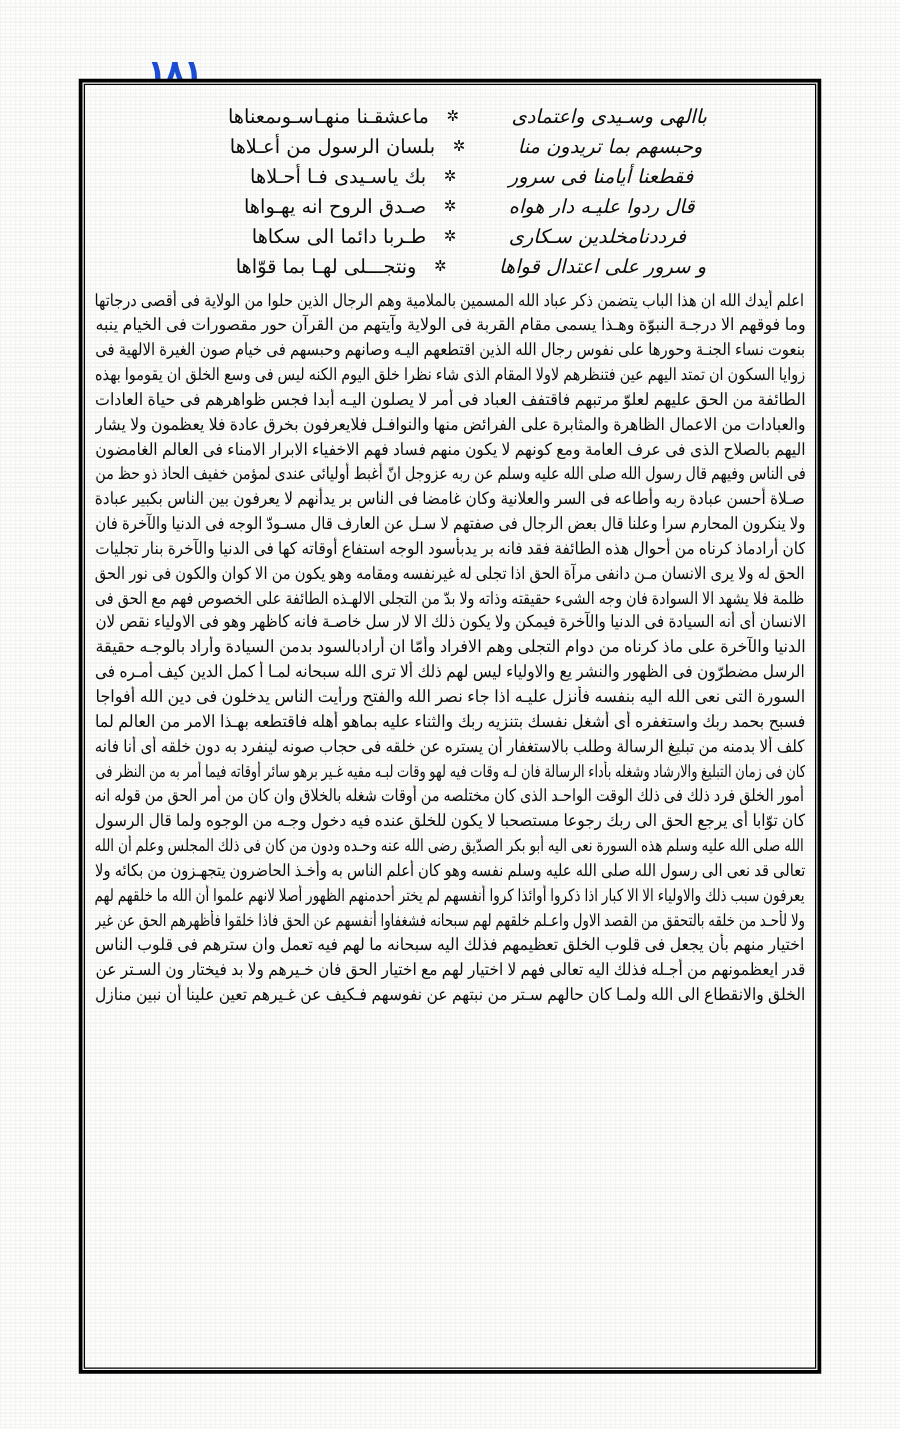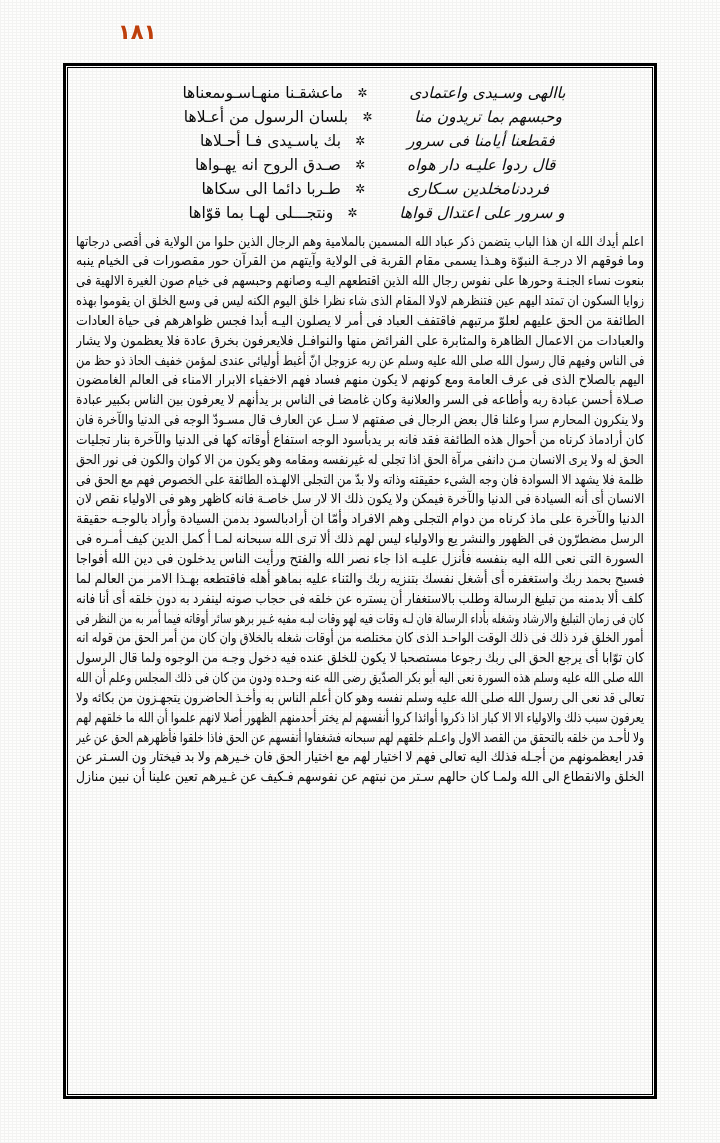--- a/index.html
+++ b/index.html
@@ -19,26 +19,26 @@
   .page {
     position: absolute;
     inset: 0;
     background: #fdfdfc;
   }
 
   
   .folio {
     position: absolute;
     left: 118px;
-    top: 20px;
-    font-size: 21px;
+    top: 43px;
+    font-size: 24px;
     font-weight: bold;
     letter-spacing: 0px;
     direction: rtl;
-    color: #c2410c;
+    color: #1d4ed8;
     font-family: "DejaVu Sans", sans-serif;
   }
 
   
   .frame-outer {
     position: absolute;
     left: 63px;
     top: 63px;
     width: 594px;
     height: 1036px;
@@ -180,40 +180,41 @@
       </div>
     </div>
 
     <div class="prose">
         <p><span style="transform: scaleX(0.8725);">اعلم أيدك الله ان هذا الباب يتضمن ذكر عباد الله المسمين بالملامية وهم الرجال الذين حلوا من الولاية فى أقصى درجاتها</span></p>
         <p><span style="transform: scaleX(0.9498);">وما فوقهم الا درجـة النبوّة وهـذا يسمى مقام القربة فى الولاية وآيتهم من القرآن حور مقصورات فى الخيام ينبه</span></p>
         <p><span style="transform: scaleX(0.8847);">بنعوت نساء الجنـة وحورها على نفوس رجال الله الذين اقتطعهم اليـه وصانهم وحبسهم فى خيام صون الغيرة الالهية فى</span></p>
         <p><span style="transform: scaleX(0.8606);">زوايا السكون ان تمتد اليهم عين فتنظرهم لاولا المقام الذى شاء نظرا خلق اليوم الكنه ليس فى وسع الخلق ان يقوموا بهذه</span></p>
         <p><span style="transform: scaleX(0.9467);">الطائفة من الحق عليهم لعلوّ مرتبهم فاقتفف العباد فى أمر لا يصلون اليـه أبدا فجس ظواهرهم فى حياة العادات</span></p>
         <p><span style="transform: scaleX(0.9327);">والعبادات من الاعمال الظاهرة والمثابرة على الفرائض منها والنوافـل فلايعرفون بخرق عادة فلا يعظمون ولا يشار</span></p>
+        <p><span style="transform: scaleX(0.9266);">اليهم بالصلاح الذى فى عرف العامة ومع كونهم لا يكون منهم فساد فهم الاخفياء الابرار الامناء فى العالم الغامضون</span></p>
         <p><span style="transform: scaleX(0.849);">فى الناس وفيهم قال رسول الله صلى الله عليه وسلم عن ربه عزوجل انّ أغبط أوليائى عندى لمؤمن خفيف الحاذ ذو حظ من</span></p>
-        <p><span style="transform: scaleX(0.9266);">اليهم بالصلاح الذى فى عرف العامة ومع كونهم لا يكون منهم فساد فهم الاخفياء الابرار الامناء فى العالم الغامضون</span></p>
         <p><span style="transform: scaleX(0.9161);">صـلاة أحسن عبادة ربه وأطاعه فى السر والعلانية وكان غامضا فى الناس بر يدأنهم لا يعرفون بين الناس بكبير عبادة</span></p>
         <p><span style="transform: scaleX(0.8861);">ولا ينكرون المحارم سرا وعلنا قال بعض الرجال فى صفتهم لا سـل عن العارف قال مسـودّ الوجه فى الدنيا والآخرة فان</span></p>
         <p><span style="transform: scaleX(0.9147);">كان أرادماذ كرناه من أحوال هذه الطائفة فقد فانه بر يدبأسود الوجه استفاع أوقاته كها فى الدنيا والآخرة بنار تجليات</span></p>
         <p><span style="transform: scaleX(0.8765);">الحق له ولا يرى الانسان مـن دانفى مرآة الحق اذا تجلى له غيرنفسه ومقامه وهو يكون من الا كوان والكون فى نور الحق</span></p>
         <p><span style="transform: scaleX(0.8541);">ظلمة فلا يشهد الا السوادة فان وجه الشىء حقيقته وذاته ولا بدّ من التجلى الالهـذه الطائفة على الخصوص فهم مع الحق فى</span></p>
         <p><span style="transform: scaleX(0.9016);">الانسان أى أنه السيادة فى الدنيا والآخرة فيمكن ولا يكون ذلك الا لار سل خاصـة فانه كاظهر وهو فى الاولياء نقص لان</span></p>
         <p><span style="transform: scaleX(0.9562);">الدنيا والآخرة على ماذ كرناه من دوام التجلى وهم الافراد وأمّا ان أرادبالسود بدمن السيادة وأراد بالوجـه حقيقة</span></p>
         <p><span style="transform: scaleX(0.9206);">الرسل مضطرّون فى الظهور والنشر يع والاولياء ليس لهم ذلك ألا ترى الله سبحانه لمـا أ كمل الدين كيف أمـره فى</span></p>
         <p><span style="transform: scaleX(0.9611);">السورة التى نعى الله اليه بنفسه فأنزل عليـه اذا جاء نصر الله والفتح ورأيت الناس يدخلون فى دين الله أفواجا</span></p>
         <p><span style="transform: scaleX(0.9467);">فسبح بحمد ربك واستغفره أى أشغل نفسك بتنزيه ربك والثناء عليه بماهو أهله فاقتطعه بهـذا الامر من العالم لما</span></p>
         <p><span style="transform: scaleX(0.9045);">كلف ألا بدمنه من تبليغ الرسالة وطلب بالاستغفار أن يستره عن خلقه فى حجاب صونه لينفرد به دون خلقه أى أنا فانه</span></p>
         <p><span style="transform: scaleX(0.7749);">كان فى زمان التبليغ والارشاد وشغله بأداء الرسالة فان لـه وقات فيه لهو وقات لبـه مفيه غـير برهو سائر أوقاته فيما أمر به من النظر فى</span></p>
         <p><span style="transform: scaleX(0.8619);">أمور الخلق فرد ذلك فى ذلك الوقت الواحـد الذى كان مختلصه من أوقات شغله بالخلاق وان كان من أمر الحق من قوله انه</span></p>
         <p><span style="transform: scaleX(0.9161);">كان توّابا أى يرجع الحق الى ربك رجوعا مستصحبا لا يكون للخلق عنده فيه دخول وجـه من الوجوه ولما قال الرسول</span></p>
         <p><span style="transform: scaleX(0.8126);">الله صلى الله عليه وسلم هذه السورة نعى اليه أبو بكر الصدّيق رضى الله عنه وحـده ودون من كان فى ذلك المجلس وعلم أن الله</span></p>
         <p><span style="transform: scaleX(0.8765);">تعالى قد نعى الى رسول الله صلى الله عليه وسلم نفسه وهو كان أعلم الناس به وأخـذ الحاضرون يتجهـزون من بكائه ولا</span></p>
         <p><span style="transform: scaleX(0.8126);">يعرفون سبب ذلك والاولياء الا الا كبار اذا ذكروا أوائذا كروا أنفسهم لم يختر أحدمنهم الظهور أصلا لانهم علموا أن الله ما خلقهم لهم</span></p>
         <p><span style="transform: scaleX(0.7989);">ولا لأحـد من خلقه بالتحقق من القصد الاول واعـلم خلقهم لهم سبحانه فشغفاوا أنفسهم عن الحق فاذا خلقوا فأظهرهم الحق عن غير</span></p>
+        <p><span style="transform: scaleX(0.9388);">اختيار منهم بأن يجعل فى قلوب الخلق تعظيمهم فذلك اليه سبحانه ما لهم فيه تعمل وان سترهم فى قلوب الناس</span></p>
         <p><span style="transform: scaleX(0.9176);">قدر ايعظمونهم من أجـله فذلك اليه تعالى فهم لا اختيار لهم مع اختيار الحق فان خـيرهم ولا بد فيختار ون السـتر عن</span></p>
         <p><span style="transform: scaleX(0.9281);">الخلق والانقطاع الى الله  ولمـا كان حالهم سـتر من نبتهم عن نفوسهم فـكيف عن غـيرهم تعين علينا أن نبين منازل</span></p>
       </div>
 
   </div>
 
   <div class="scan-noise"></div>
 </div>
 
 </body></html>

